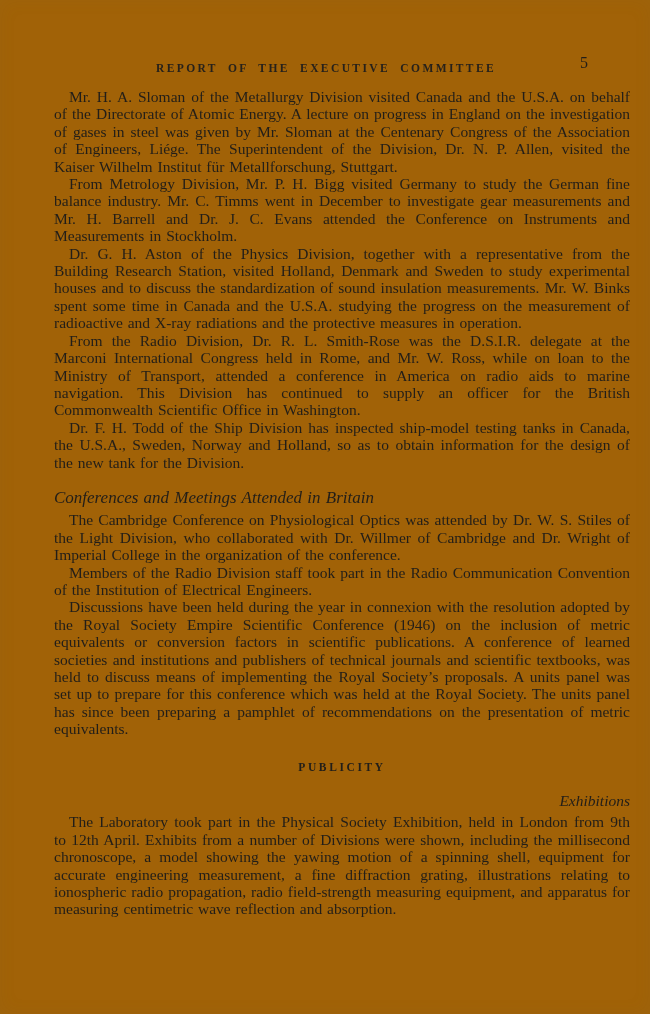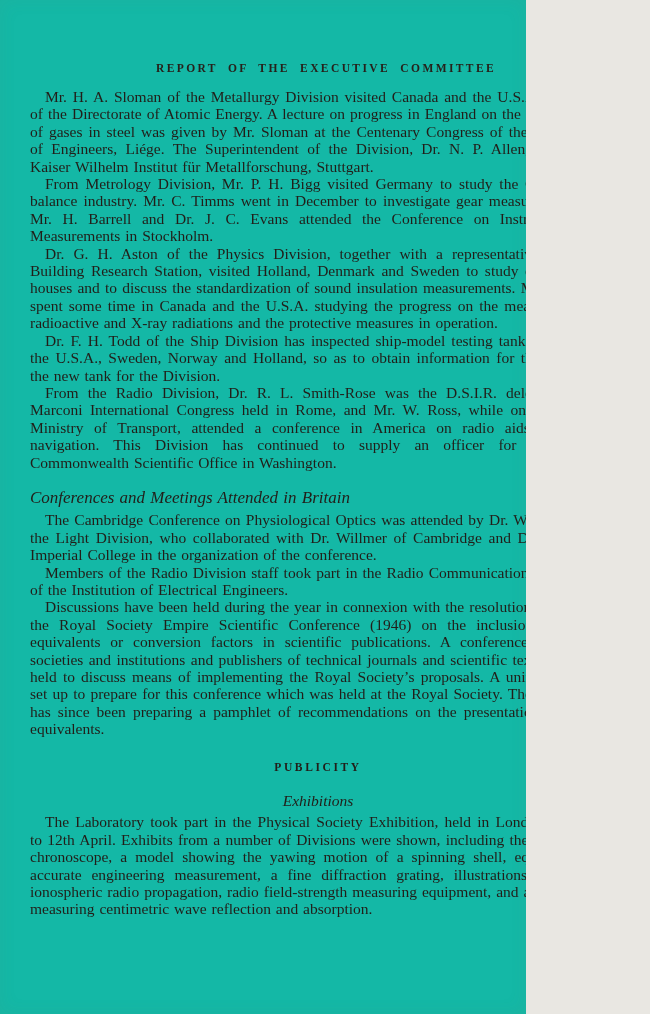--- a/index.html
+++ b/index.html
@@ -2,23 +2,23 @@
 <html><head>
 <meta charset="utf-8">
 <style>
   html, body {
     margin: 0;
     padding: 0;
     background: #e9e7e2;
   }
   .page {
     position: relative;
-    width: 526px;
+    width: 650px;
     height: 1014px;
-    background: #14b8a6;
+    background: #a16207;
     font-family: "Liberation Serif", "DejaVu Serif", serif;
     color: #221e19;
     overflow: hidden;
     box-shadow: inset 0 0 18px rgba(120,110,95,0.08);
   }
   .running-header {
     position: absolute;
     top: 58px;
     left: 38px;
     width: 576px;
@@ -35,21 +35,21 @@
     position: absolute;
     right: 26px;
     top: -4px;
     font-size: 16px;
     font-weight: 400;
     letter-spacing: 0;
   }
   .text-block {
     position: absolute;
     top: 88px;
-    left: 30px;
+    left: 54px;
     width: 576px;
     font-size: 15.5px;
     line-height: 17.4px;
     text-align: justify;
     word-spacing: 1px;
   }
   .text-block p {
     margin: 0;
     text-indent: 15px;
   }
@@ -68,40 +68,40 @@
     letter-spacing: 2.6px;
     word-spacing: 4px;
     text-align: center;
     font-style: normal;
   }
   .subsection-heading {
     margin: 16px 0 4px 0;
     font-size: 15.5px;
     font-style: italic;
     font-weight: 400;
-    text-align: center;
+    text-align: right;
   }
 </style>
 </head>
 <body>
 
 <div class="page">
 
   <header class="running-header">
     <span class="head-title">REPORT OF THE EXECUTIVE COMMITTEE</span>
     <span class="page-num">5</span>
   </header>
 
   <main class="text-block">
 
     <p>Mr. H. A. Sloman of the Metallurgy Division visited Canada and the U.S.A. on behalf of the Directorate of Atomic Energy. A lecture on progress in England on the investigation of gases in steel was given by Mr. Sloman at the Centenary Congress of the Association of Engineers, Liége. The Superintendent of the Division, Dr. N. P. Allen, visited the Kaiser Wilhelm Institut für Metallforschung, Stuttgart.</p>
     <p>From Metrology Division, Mr. P. H. Bigg visited Germany to study the German fine balance industry. Mr. C. Timms went in December to investigate gear measurements and Mr. H. Barrell and Dr. J. C. Evans attended the Conference on Instruments and Measurements in Stockholm.</p>
     <p>Dr. G. H. Aston of the Physics Division, together with a representative from the Building Research Station, visited Holland, Denmark and Sweden to study experimental houses and to discuss the standardization of sound insulation measurements. Mr. W. Binks spent some time in Canada and the U.S.A. studying the progress on the measurement of radioactive and X-ray radiations and the protective measures in operation.</p>
+    <p>From the Radio Division, Dr. R. L. Smith-Rose was the D.S.I.R. delegate at the Marconi International Congress held in Rome, and Mr. W. Ross, while on loan to the Ministry of Transport, attended a conference in America on radio aids to marine navigation. This Division has continued to supply an officer for the British Commonwealth Scientific Office in Washington.</p>
     <p>Dr. F. H. Todd of the Ship Division has inspected ship-model testing tanks in Canada, the U.S.A., Sweden, Norway and Holland, so as to obtain information for the design of the new tank for the Division.</p>
-    <p>From the Radio Division, Dr. R. L. Smith-Rose was the D.S.I.R. delegate at the Marconi International Congress held in Rome, and Mr. W. Ross, while on loan to the Ministry of Transport, attended a conference in America on radio aids to marine navigation. This Division has continued to supply an officer for the British Commonwealth Scientific Office in Washington.</p>
 
     <h3 class="italic-heading">Conferences and Meetings Attended in Britain</h3>
 
     <p>The Cambridge Conference on Physiological Optics was attended by Dr. W. S. Stiles of the Light Division, who collaborated with Dr. Willmer of Cambridge and Dr. Wright of Imperial College in the organization of the conference.</p>
     <p>Members of the Radio Division staff took part in the Radio Communication Convention of the Institution of Electrical Engineers.</p>
     <p>Discussions have been held during the year in connexion with the resolution adopted by the Royal Society Empire Scientific Conference (1946) on the inclusion of metric equivalents or conversion factors in scientific publications. A conference of learned societies and institutions and publishers of technical journals and scientific textbooks, was held to discuss means of implementing the Royal Society’s proposals. A units panel was set up to prepare for this conference which was held at the Royal Society. The units panel has since been preparing a pamphlet of recommendations on the presentation of metric equivalents.</p>
 
     <h3 class="caps-heading">PUBLICITY</h3>
 
     <h4 class="subsection-heading">Exhibitions</h4>

